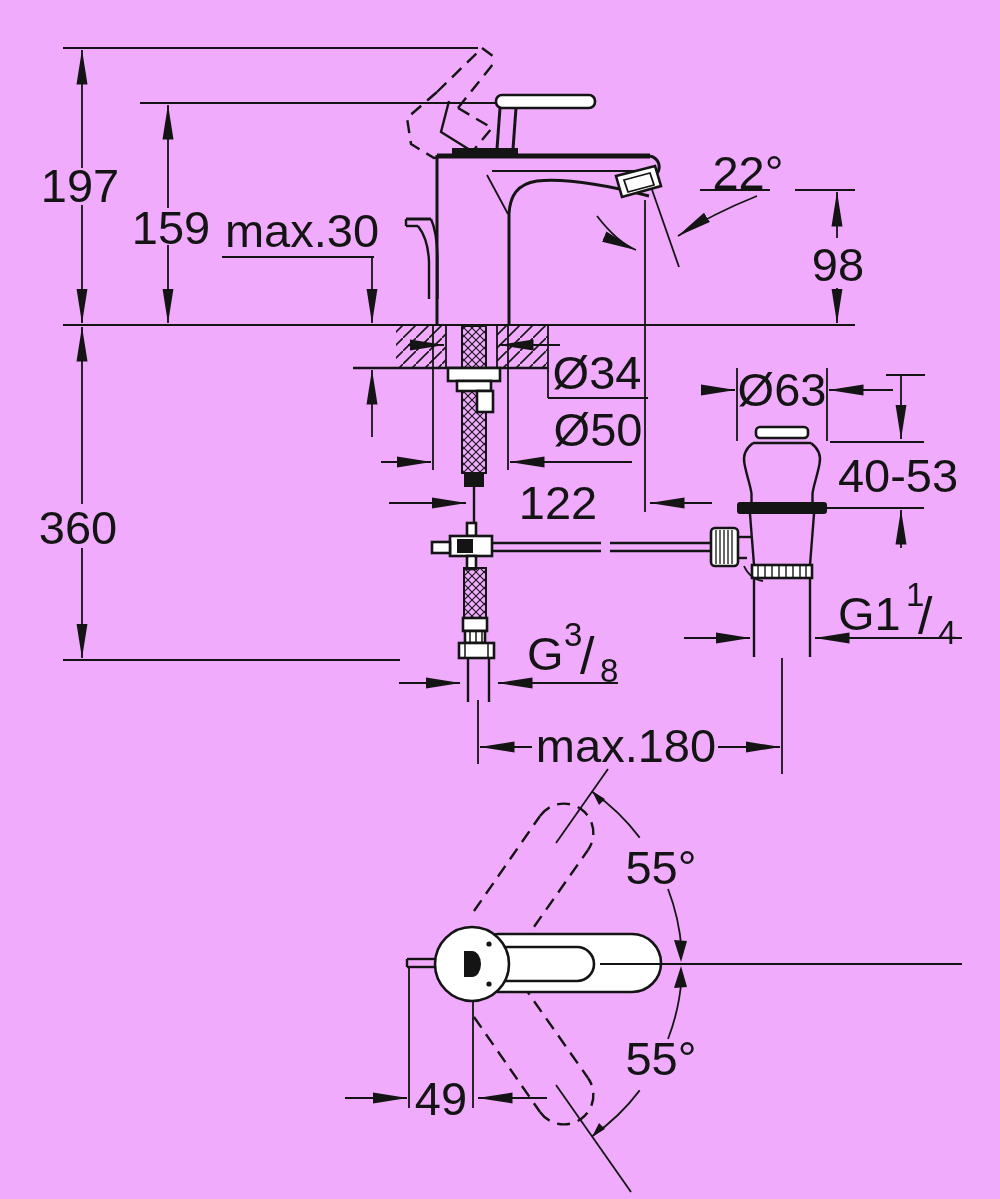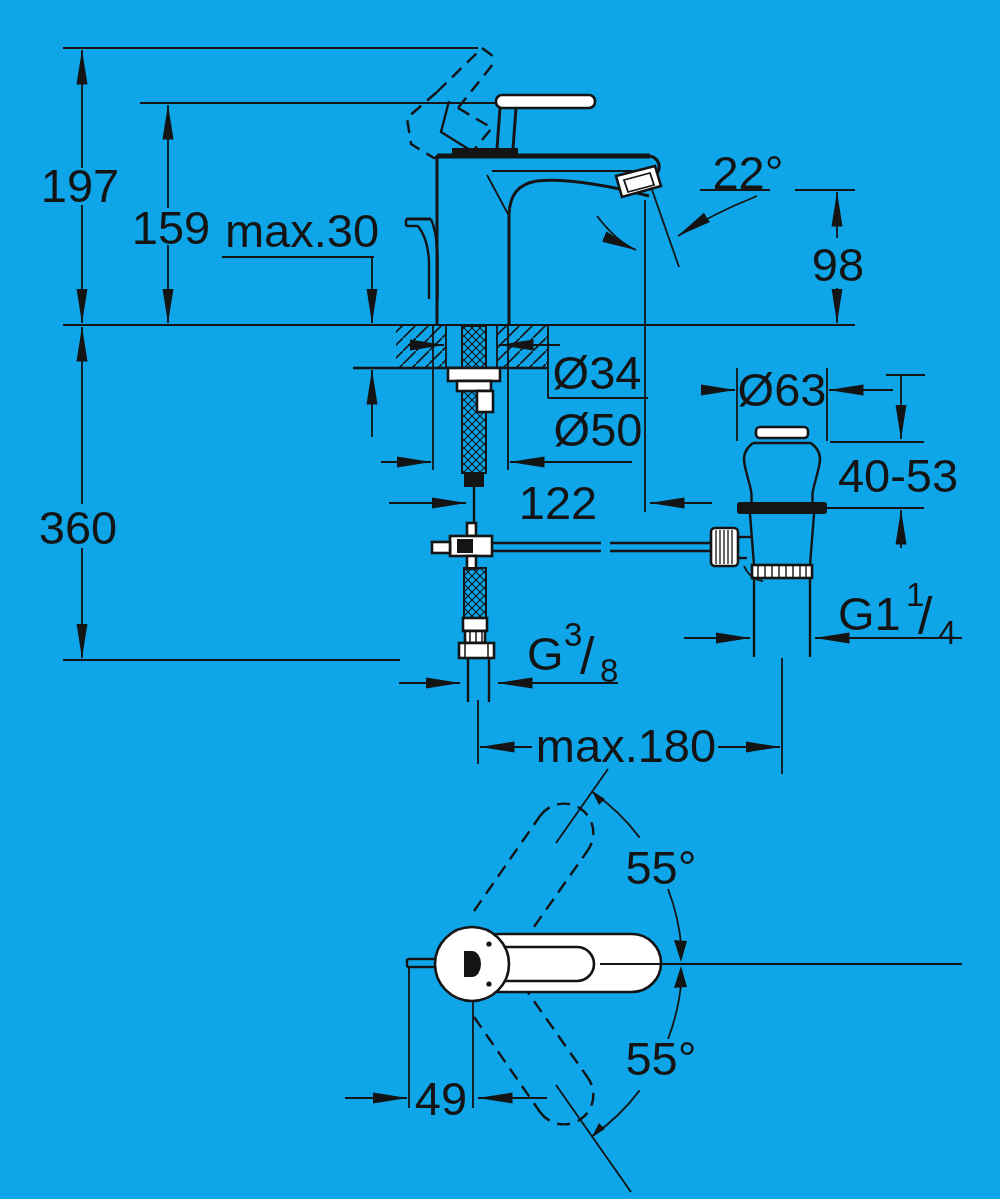--- a/index.html
+++ b/index.html
@@ -1,16 +1,16 @@
 <!DOCTYPE html>
 <html><head>
 <meta charset="utf-8">
 <style>
   html,body{margin:0;padding:0;background:#ffffff;}
-  .stage{width:1000px;height:1199px;background:#0ea5e9;position:relative;}
+  .stage{width:1000px;height:1199px;background:#f0abfc;position:relative;}
   svg{display:block;}
   .lbl{font-family:"Liberation Sans","DejaVu Sans",sans-serif;fill:#141414;}
   .fs-main{font-size:47px;}
   .fs-small{font-size:33px;}
   .fs-slash{font-size:52px;}
   .thin{stroke:#141414;stroke-width:1.8;fill:none;stroke-linecap:butt;}
   .med{stroke:#141414;stroke-width:2.4;fill:none;}
   .med2{stroke:#141414;stroke-width:3;fill:none;}
   .heavy{stroke:#141414;stroke-width:5;fill:none;}
   .outl{stroke:#141414;stroke-width:2.6;fill:#ffffff;}

